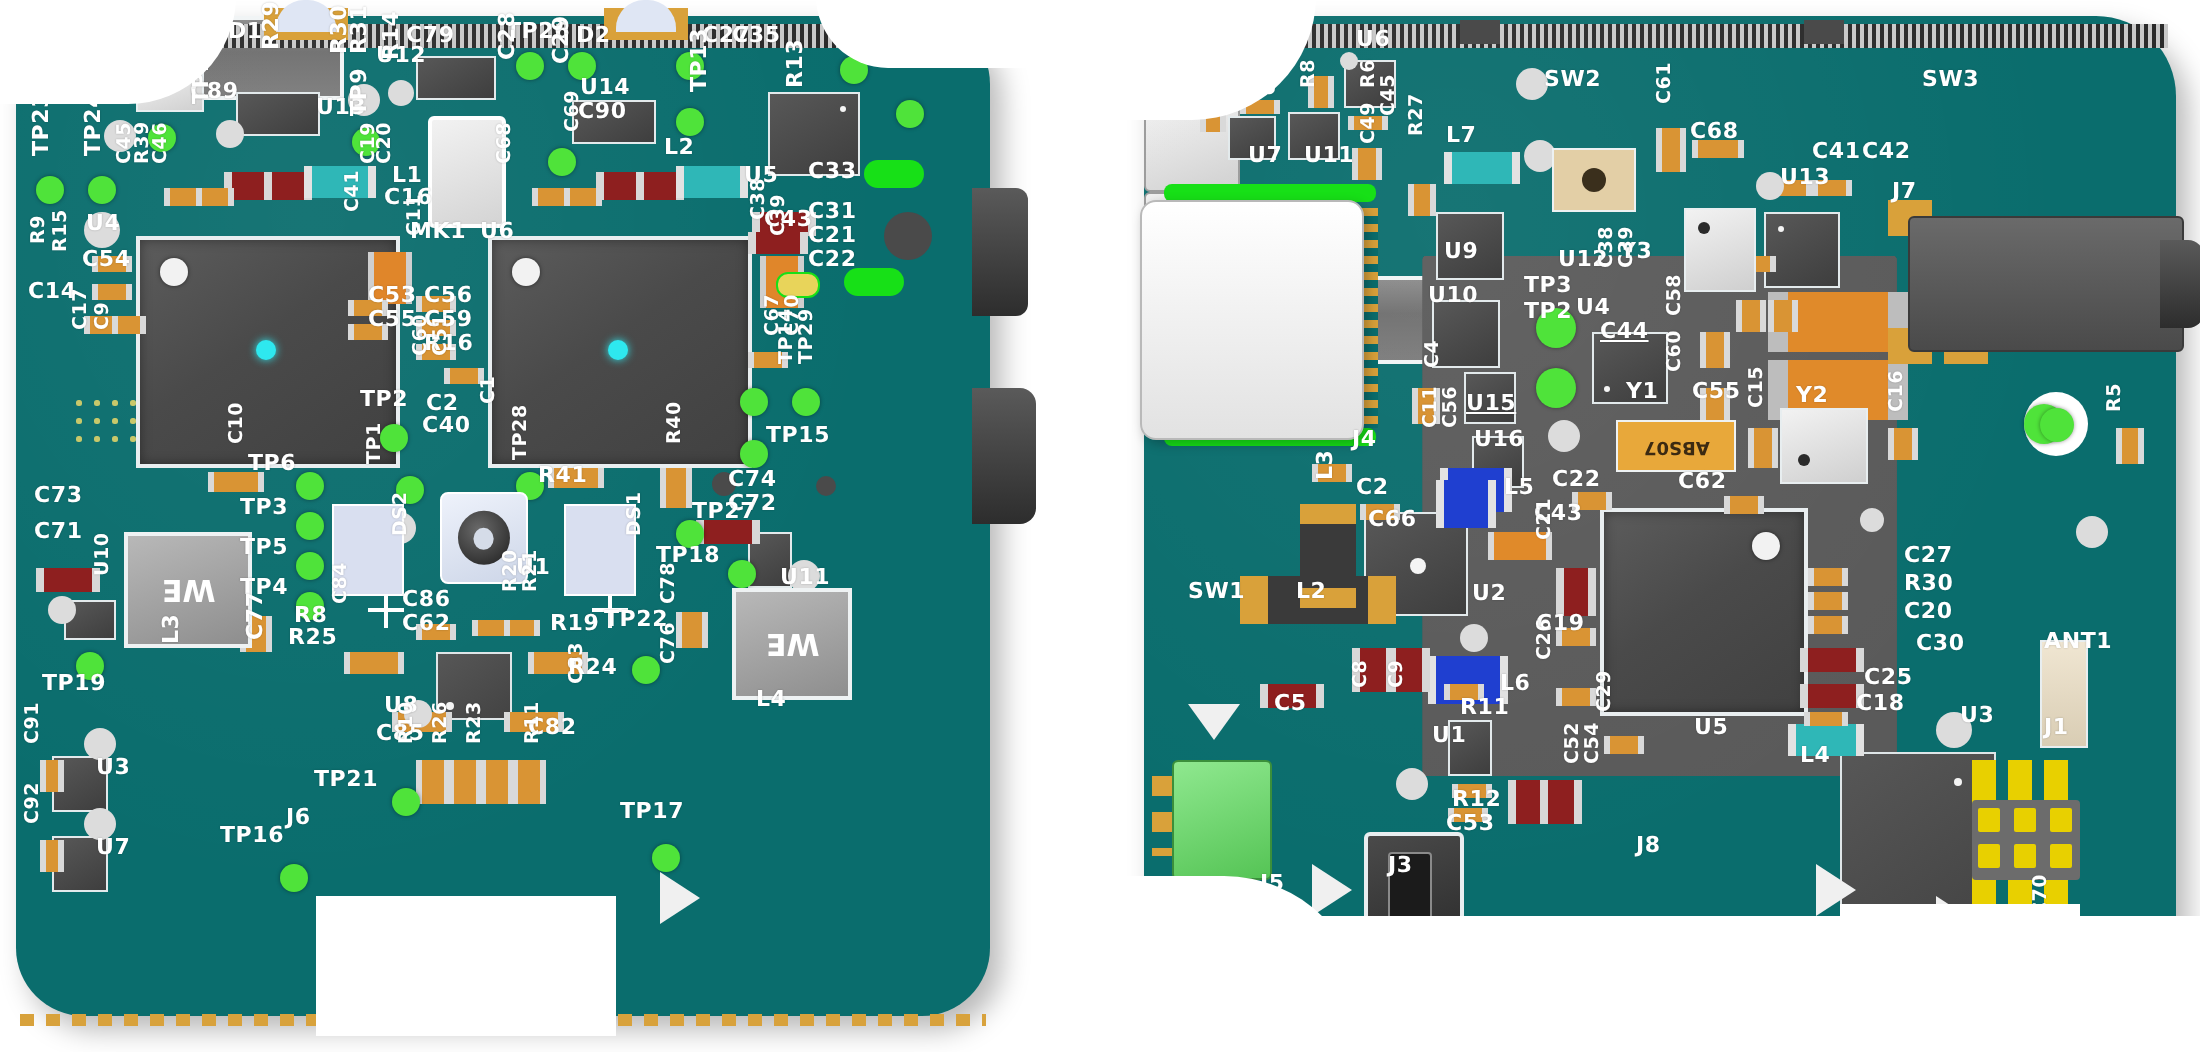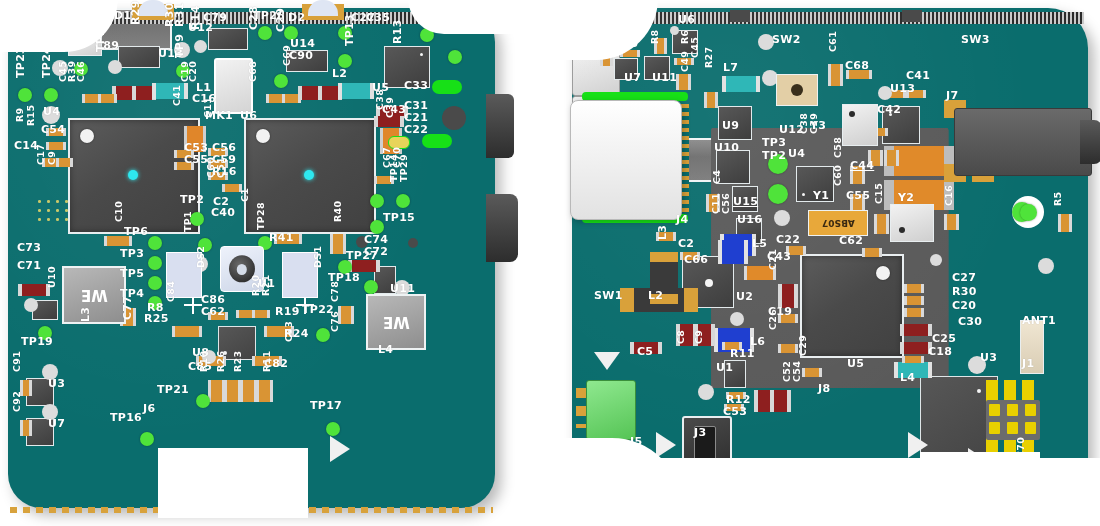--- a/index.html
+++ b/index.html
@@ -612,36 +612,36 @@
     <span class="lbl" style="left:772px;top:34px;">SW2</span>
     <span class="lbl" style="left:961px;top:34px;">SW3</span>
     <span class="lbl rot sm" style="left:690px;top:58px;">C45</span>
     <span class="lbl rot sm" style="left:680px;top:72px;">C49</span>
     <span class="lbl" style="left:624px;top:72px;">U7</span>
     <span class="lbl" style="left:652px;top:72px;">U11</span>
     <span class="lbl rot sm" style="left:704px;top:68px;">R27</span>
     <span class="lbl" style="left:723px;top:62px;">L7</span>
     <span class="lbl rot sm" style="left:828px;top:52px;">C61</span>
     <span class="lbl" style="left:845px;top:60px;">C68</span>
-    <span class="lbl" style="left:877px;top:70px;margin-top:34px;">C42</span>
+    <span class="lbl" style="left:931px;top:70px;">C42</span>
     <span class="lbl" style="left:906px;top:70px;">C41</span>
     <span class="lbl" style="left:890px;top:83px;">U13</span>
     <span class="lbl" style="left:946px;top:90px;">J7</span>
     <span class="lbl" style="left:722px;top:120px;">U9</span>
     <span class="lbl" style="left:714px;top:142px;">U10</span>
     <span class="lbl" style="left:762px;top:137px;">TP3</span>
     <span class="lbl" style="left:762px;top:150px;">TP2</span>
     <span class="lbl" style="left:779px;top:124px;">U12</span>
     <span class="lbl" style="left:810px;top:120px;">Y3</span>
     <span class="lbl rot sm" style="left:799px;top:134px;">C38</span>
     <span class="lbl rot sm" style="left:809px;top:134px;">C39</span>
     <span class="lbl" style="left:788px;top:148px;">U4</span>
     <span class="lbl rot sm" style="left:833px;top:158px;">C58</span>
     <span class="lbl rot sm" style="left:833px;top:186px;">C60</span>
-    <span class="lbl" style="left:850px;top:160px;text-decoration:underline;">C44</span>
+    <span class="lbl" style="left:800px;top:160px;text-decoration:underline;">C44</span>
     <span class="lbl" style="left:846px;top:190px;">C55</span>
     <span class="lbl" style="left:898px;top:192px;">Y2</span>
     <span class="lbl rot sm" style="left:944px;top:206px;">C16</span>
     <span class="lbl rot sm" style="left:712px;top:184px;">C4</span>
     <span class="lbl" style="left:733px;top:196px;text-decoration:underline;">U15</span>
     <span class="lbl" style="left:737px;top:214px;">U16</span>
     <span class="lbl" style="left:813px;top:190px;">Y1</span>
     <span class="lbl rot sm" style="left:874px;top:204px;">C15</span>
     <span class="lbl rot sm" style="left:1053px;top:206px;">R5</span>
     <span class="lbl" style="left:676px;top:214px;">J4</span>
@@ -678,17 +678,17 @@
     <span class="lbl" style="left:750px;top:336px;">L6</span>
     <span class="lbl" style="left:730px;top:348px;">R11</span>
     <span class="lbl" style="left:716px;top:362px;">U1</span>
     <span class="lbl" style="left:736px;top:291px;">U2</span>
     <span class="lbl rot sm" style="left:782px;top:382px;">C52</span>
     <span class="lbl rot sm" style="left:792px;top:382px;">C54</span>
     <span class="lbl" style="left:726px;top:394px;">R12</span>
     <span class="lbl" style="left:723px;top:406px;">C53</span>
     <span class="lbl" style="left:630px;top:436px;">J5</span>
     <span class="lbl" style="left:694px;top:427px;">J3</span>
-    <span class="lbl" style="left:818px;top:383px;">J8</span>
+    <span class="lbl" style="left:818px;top:417px;">J8</span>
     <span class="lbl" style="left:720px;top:232px;opacity:0;">C24</span>
   </div>
 
 </div>
 
 </body></html>

